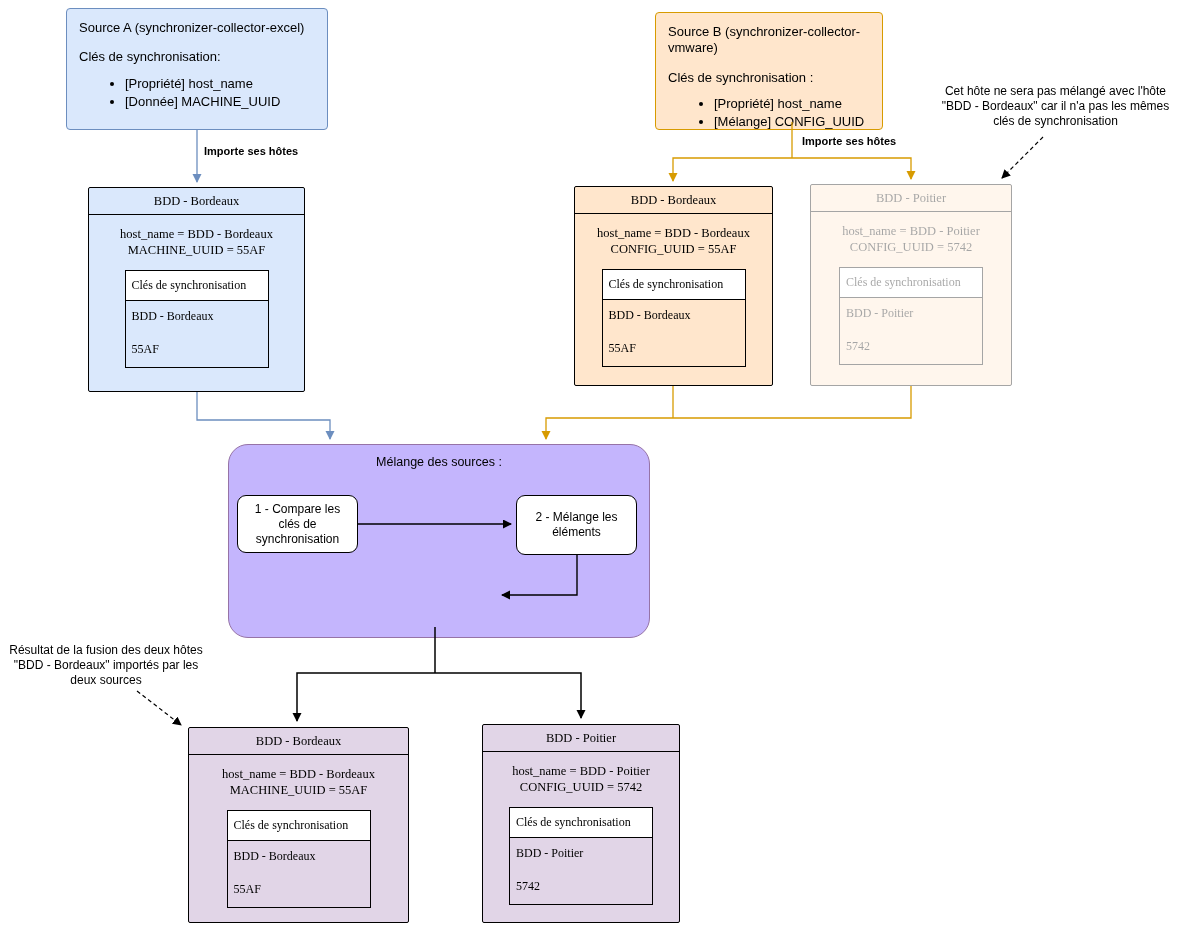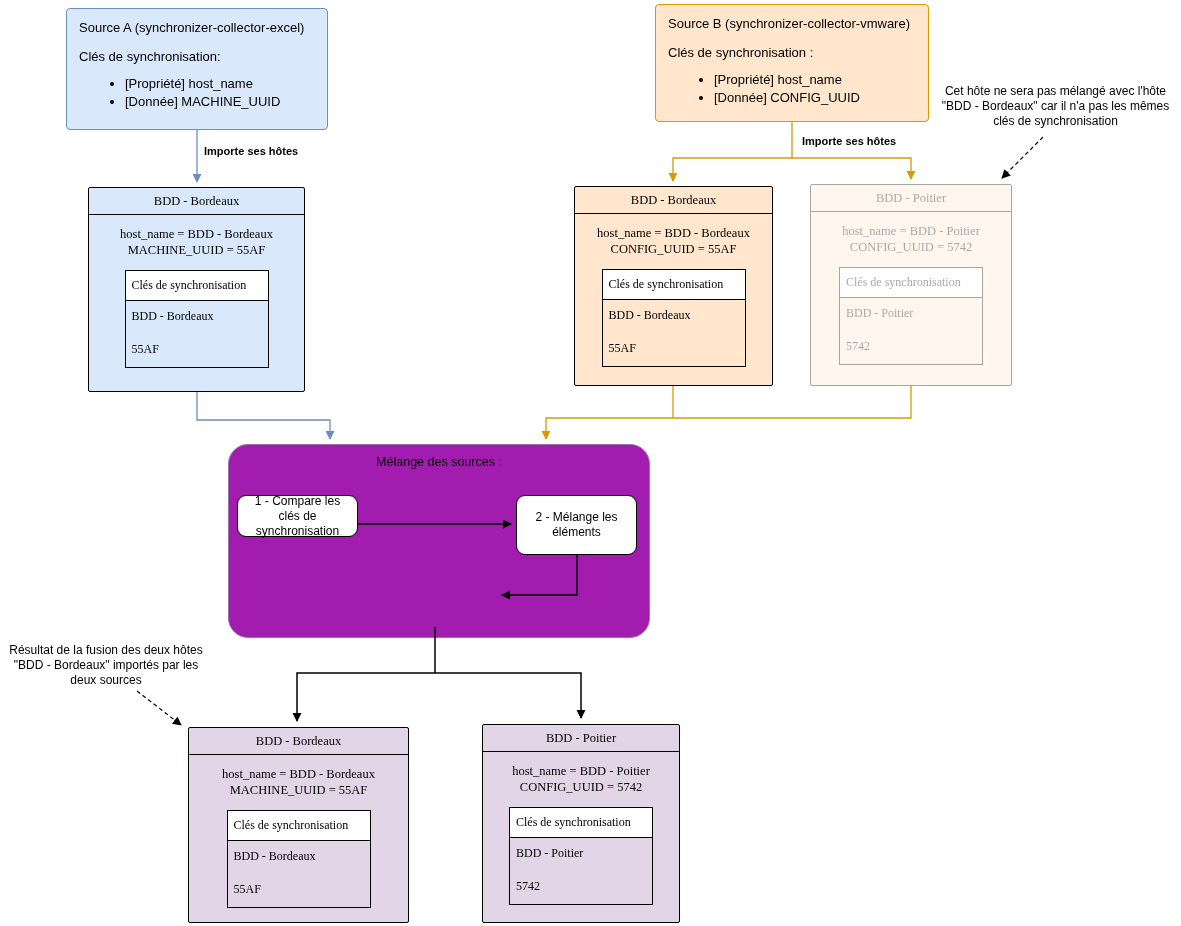--- a/index.html
+++ b/index.html
@@ -34,21 +34,21 @@
     width:142px;margin:11px auto 0;border:1px solid #000;
     text-align:left;font-size:12px;background:transparent;
   }
   .sync-header{background:#fff;border-bottom:1px solid #000;padding:7px 6px;}
   .sync-body{padding:8px 6px 10px;}
   .sync-body .key-line{margin-bottom:17px;}
   .sync-body .key-line:last-child{margin-bottom:0;}
 
   
   .merge-box{
-    background:#a21caf;border:1px solid #9673a6;border-radius:20px;
+    background:#c4b5fd;border:1px solid #9673a6;border-radius:20px;
   }
   .merge-title{margin-top:10px;text-align:center;font-size:12.5px;}
   .step-box{
     background:#ffffff;border:1px solid #000;border-radius:9px;
     display:flex;align-items:center;justify-content:center;text-align:center;
     font-size:12px;line-height:1.25;padding:2px 6px;
   }
 
   .edge-label{font-size:11px;font-weight:bold;white-space:nowrap;text-align:right;}
   .note{font-size:12px;line-height:1.25;text-align:center;}
@@ -63,27 +63,27 @@
   <div class="abs source-box blue-fill" style="left:66px;top:8px;width:262px;height:122px;">
     <div>Source A (synchronizer-collector-excel)</div>
     <div class="gap"></div>
     <div>Clés de synchronisation:</div>
     <ul>
       <li>[Propriété] host_name</li>
       <li>[Donnée] MACHINE_UUID</li>
     </ul>
   </div>
 
-  <div class="abs source-box orange-fill" style="left:655px;top:4px;width:274px;height:118px;">
+  <div class="abs source-box orange-fill" style="left:655px;top:12px;width:228px;height:118px;">
     <div>Source B (synchronizer-collector-vmware)</div>
     <div class="gap"></div>
     <div>Clés de synchronisation :</div>
     <ul>
       <li>[Propriété] host_name</li>
-      <li>[Donnée] CONFIG_UUID</li>
+      <li>[Mélange] CONFIG_UUID</li>
     </ul>
   </div>
 
   <div class="abs edge-label" style="left:204px;top:145px;">Importe ses hôtes</div>
   <div class="abs edge-label" style="left:802px;top:135px;">Importe ses hôtes</div>
 
   <div class="abs card blue-fill" style="left:88px;top:187px;width:217px;height:205px;">
     <div class="card-title">BDD - Bordeaux</div>
     <div class="card-body">
       <div>host_name = BDD - Bordeaux</div>
@@ -124,21 +124,21 @@
           <div class="key-line">BDD - Poitier</div>
           <div class="key-line">5742</div>
         </div>
       </div>
     </div>
   </div>
 
   <div class="abs merge-box" style="left:228px;top:444px;width:422px;height:194px;">
     <div class="merge-title">Mélange des sources :</div>
   </div>
-  <div class="abs step-box" style="left:237px;top:495px;width:121px;height:42px;">1 - Compare les clés de synchronisation</div>
+  <div class="abs step-box" style="left:237px;top:495px;width:121px;height:58px;">1 - Compare les clés de synchronisation</div>
   <div class="abs step-box" style="left:516px;top:495px;width:121px;height:60px;">2 - Mélange les éléments</div>
 
   <div class="abs card purple-fill" style="left:188px;top:727px;width:221px;height:196px;">
     <div class="card-title">BDD - Bordeaux</div>
     <div class="card-body">
       <div>host_name = BDD - Bordeaux</div>
       <div>MACHINE_UUID = 55AF</div>
       <div class="sync-table">
         <div class="sync-header">Clés de synchronisation</div>
         <div class="sync-body">

